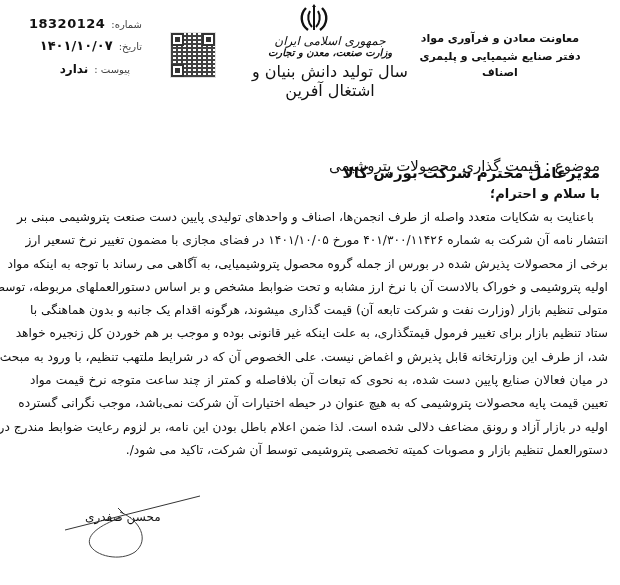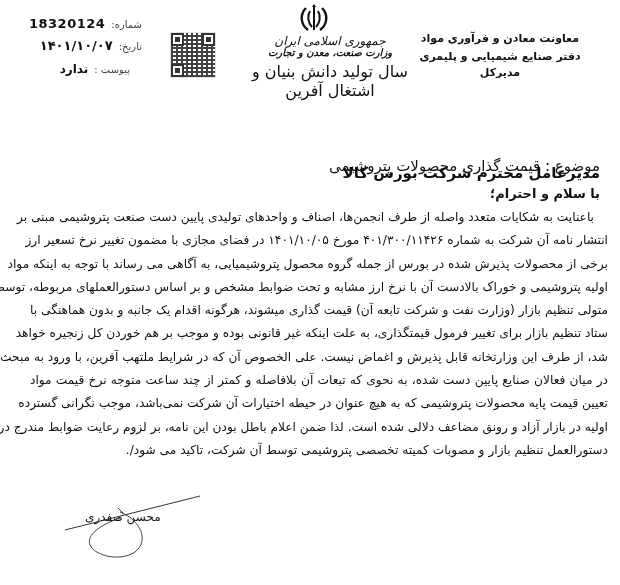--- a/index.html
+++ b/index.html
@@ -70,34 +70,34 @@
   <rect x="17" y="2" width="2" height="24" fill="#111"></rect>
   <path d="M16 3 L18 0 L20 3 Z" fill="#111"></path>
 </svg>
 
 <div class="center-block cb1">جمهوری اسلامی ایران</div>
 <div class="center-block cb2">وزارت صنعت، معدن و تجارت</div>
 <div class="center-block cb3">سال تولید دانش بنیان و اشتغال آفرین</div>
 
 <div class="right-block rb1">معاونت معادن و فرآوری مواد</div>
 <div class="right-block rb2">دفتر صنایع شیمیایی و پلیمری</div>
-<div class="right-block rb3">مدیرکل</div>
+<div class="right-block rb3">اصناف</div>
 
 <div class="addressee">مدیرعامل محترم شرکت بورس کالا</div>
 <div class="subject">موضوع : قیمت گذاری محصولات پتروشیمی</div>
 <div class="greeting">با سلام و احترام؛</div>
 
 <div class="body-text">
   <span class="line first">باعنایت به شکایات متعدد واصله از طرف انجمن‌ها، اصناف و واحدهای تولیدی پایین دست صنعت پتروشیمی مبنی بر</span>
   <span class="line">انتشار نامه آن شرکت به شماره ۴۰۱/۳۰۰/۱۱۴۲۶ مورخ ۱۴۰۱/۱۰/۰۵ در فضای مجازی با مضمون تغییر نرخ تسعیر ارز</span>
   <span class="line">برخی از محصولات پذیرش شده در بورس از جمله گروه محصول پتروشیمیایی، به آگاهی می رساند با توجه به اینکه مواد</span>
   <span class="line">اولیه پتروشیمی و خوراک بالادست آن با نرخ ارز مشابه و تحت ضوابط مشخص و بر اساس دستورالعملهای مربوطه، توسط</span>
   <span class="line">متولی تنظیم بازار (وزارت نفت و شرکت تابعه آن) قیمت گذاری میشوند، هرگونه اقدام یک جانبه و بدون هماهنگی با</span>
   <span class="line">ستاد تنظیم بازار برای تغییر فرمول قیمتگذاری، به علت اینکه غیر قانونی بوده و موجب بر هم خوردن کل زنجیره خواهد</span>
-  <span class="line">شد، از طرف این وزارتخانه قابل پذیرش و اغماض نیست. علی الخصوص آن که در شرایط ملتهب آفرین، با ورود به مبحث</span>
+  <span class="line">شد، از طرف این وزارتخانه قابل پذیرش و اغماض نیست. علی الخصوص آن که در شرایط ملتهب تنظیم، با ورود به مبحث</span>
   <span class="line">در میان فعالان صنایع پایین دست شده، به نحوی که تبعات آن بلافاصله و کمتر از چند ساعت متوجه نرخ قیمت مواد</span>
   <span class="line">تعیین قیمت پایه محصولات پتروشیمی که به هیچ عنوان در حیطه اختیارات آن شرکت نمی‌باشد، موجب نگرانی گسترده</span>
   <span class="line">اولیه در بازار آزاد و رونق مضاعف دلالی شده است. لذا ضمن اعلام باطل بودن این نامه، بر لزوم رعایت ضوابط مندرج در</span>
   <span class="line last">دستورالعمل تنظیم بازار و مصوبات کمیته تخصصی پتروشیمی توسط آن شرکت، تاکید می شود/.</span>
 </div>
 
 <div class="sig-name">محسن صفدری</div>
 <svg class="signature" viewBox="0 0 150 80">
   <path d="M5 40 L140 6" fill="none" stroke="#333" stroke-width="1"></path>
   <path d="M60 22 C80 30 90 50 75 62 C60 72 35 66 30 55 C26 45 40 35 60 28" fill="none" stroke="#444" stroke-width="1"></path>

